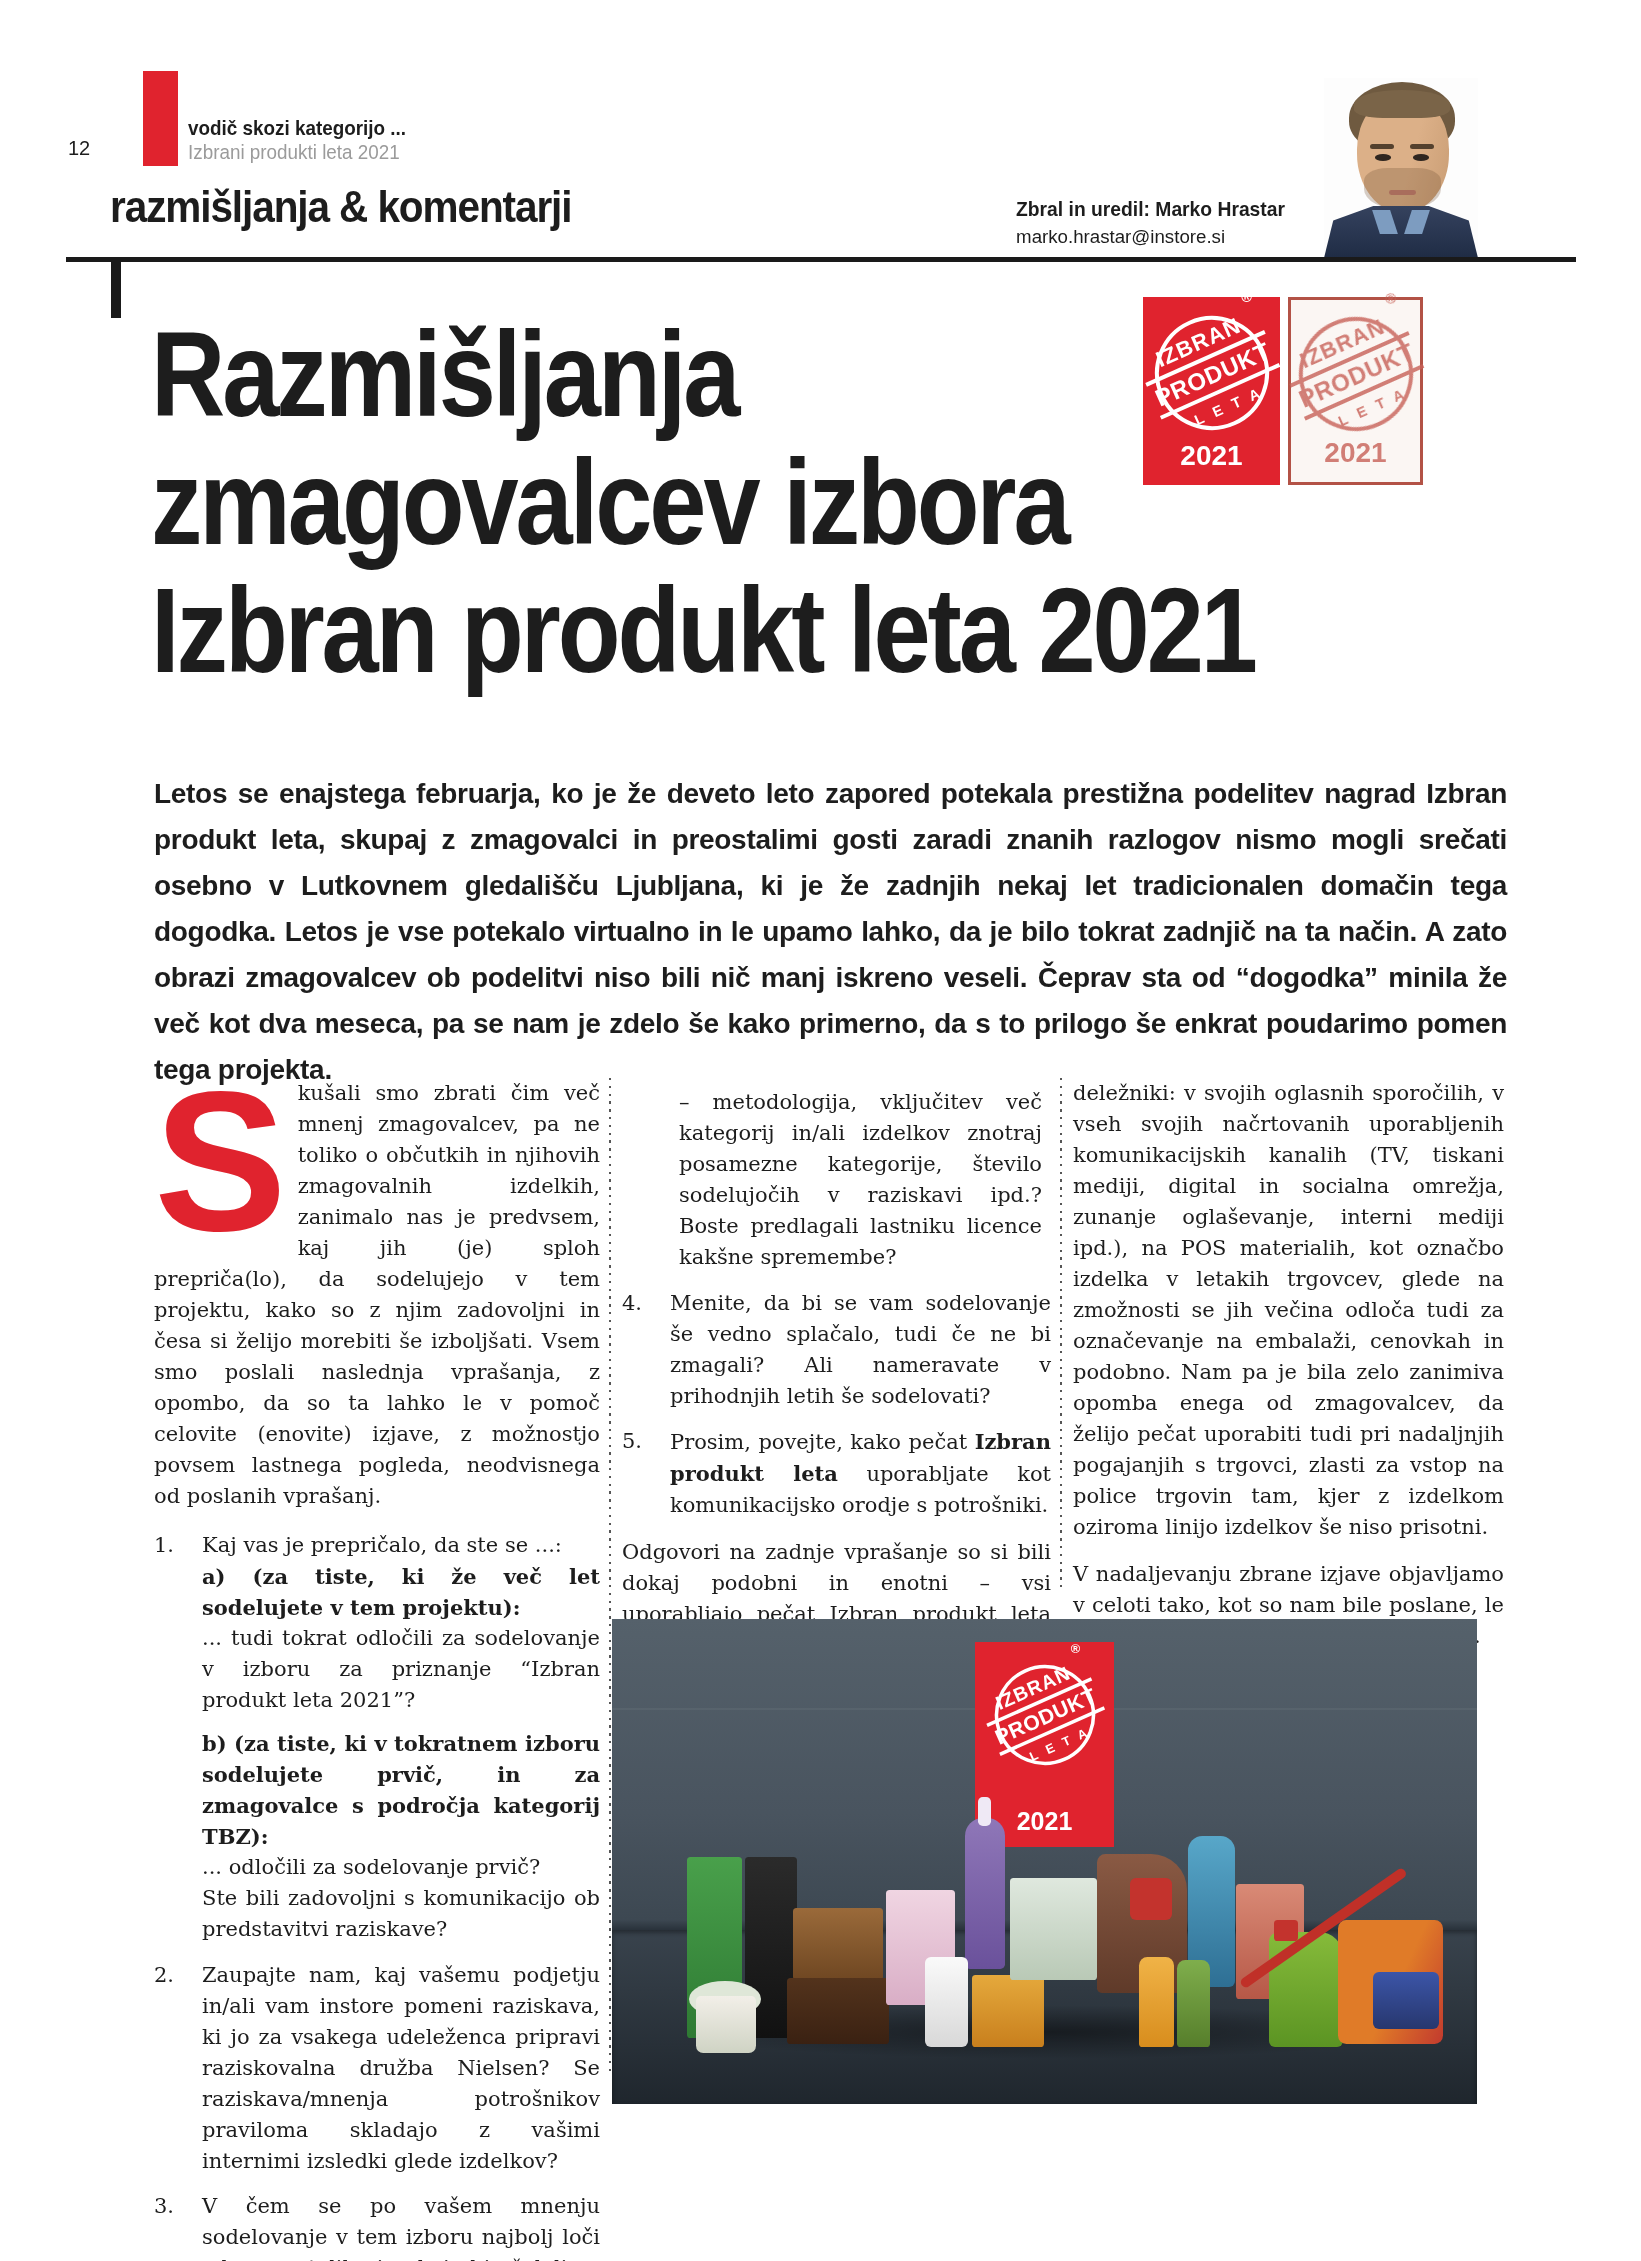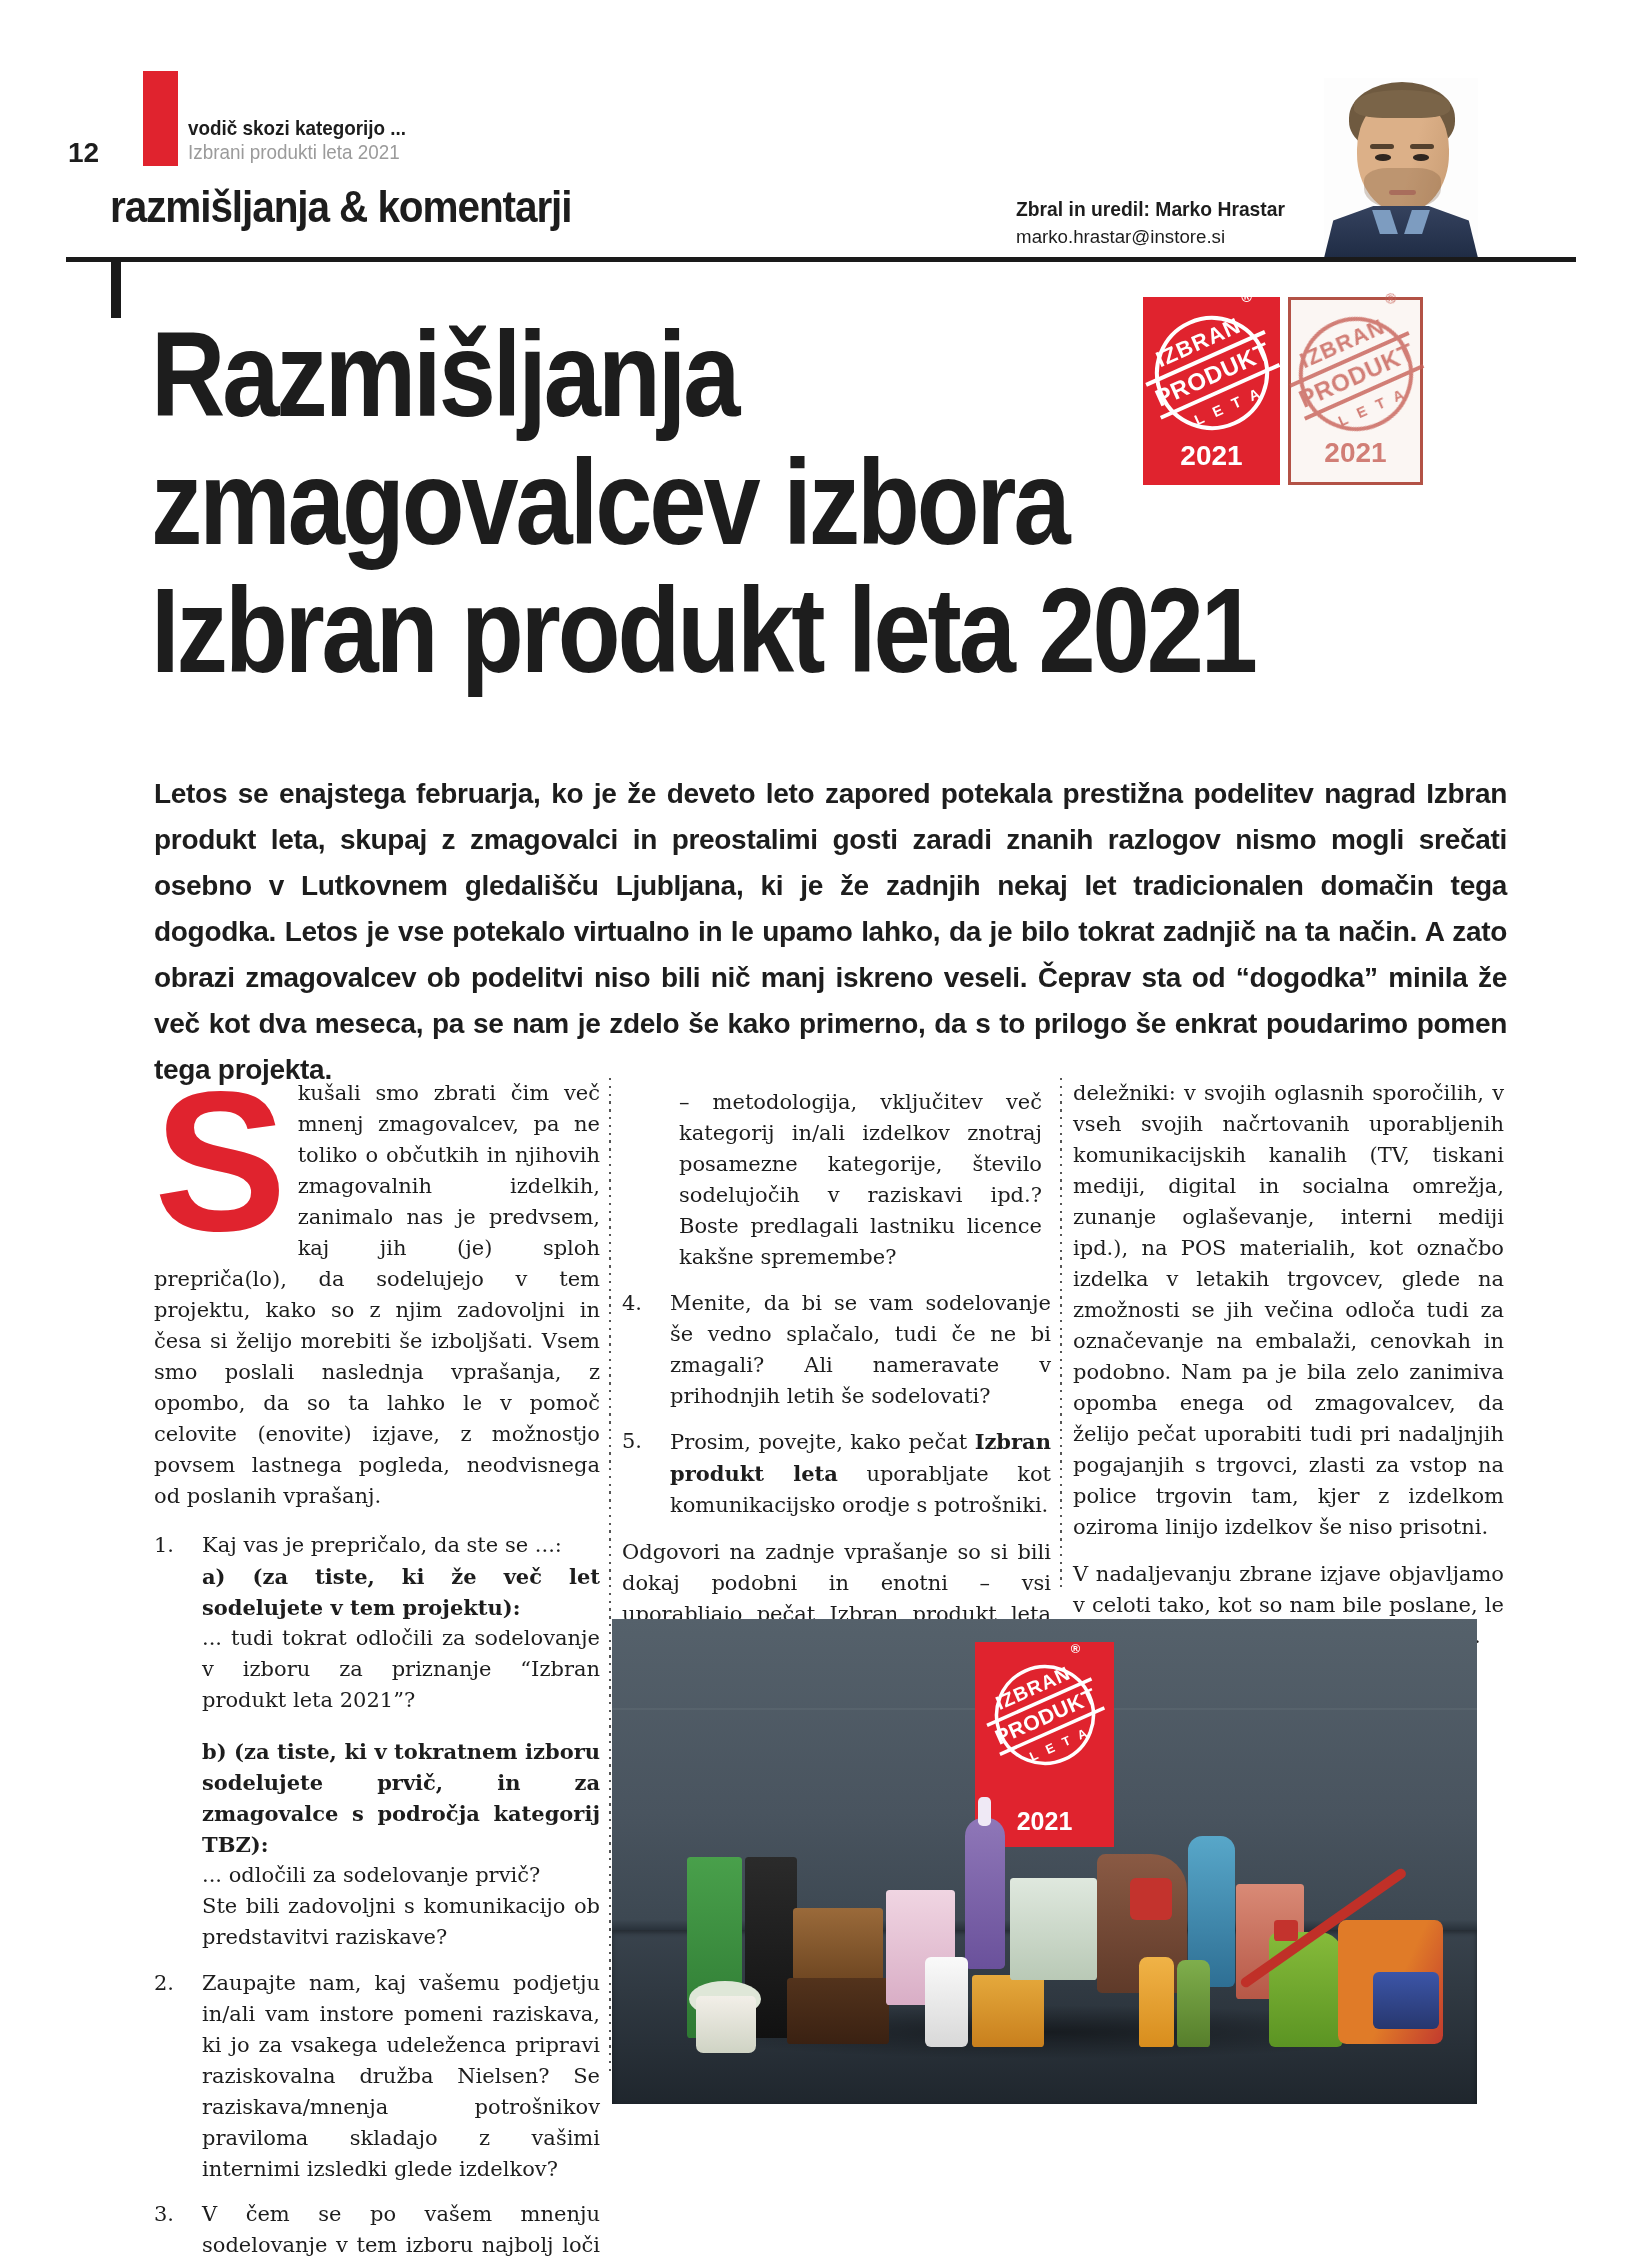--- a/index.html
+++ b/index.html
@@ -1,21 +1,21 @@
 <!DOCTYPE html>
 <html lang="sl" style="font-size:9.6px"><head>
 <meta charset="utf-8">
 <style>
   html,body{margin:0;padding:0;background:#ffffff;}
   .page{position:relative;width:1642px;height:2261px;background:#fff;overflow:hidden;
         font-family:"DejaVu Serif", serif;color:#1d1d1d;}
 
   
   .pagenum{position:absolute;left:68px;top:137px;font-family:"Liberation Sans",sans-serif;
-           font-weight:bold;font-size:28px;}
+           font-weight:normal;font-size:20px;}
   .red-block{position:absolute;left:143px;top:71px;width:35px;height:95px;background:#e0232e;}
   .kicker{position:absolute;left:188px;top:116px;font-family:"Liberation Sans",sans-serif;
           transform:scaleX(.92);transform-origin:left top;line-height:24px;font-size:20.5px;}
   .kicker .k1{font-weight:bold;color:#1d1d1d;}
   .kicker .k2{font-weight:normal;color:#9b9b9b;}
   .section-title{position:absolute;left:110px;top:181px;font-family:"Liberation Sans",sans-serif;
           font-weight:bold;font-size:45px;letter-spacing:-1.2px;transform:scaleX(.9);transform-origin:left top;}
   .byline{position:absolute;right:357px;top:199px;text-align:left;font-family:"Liberation Sans",sans-serif;}
   .byline .b1{font-weight:bold;font-size:19.3px;}
   .byline .b2{font-weight:normal;font-size:18.7px;margin-top:4.8px;}
@@ -70,21 +70,21 @@
   .col-3{left:1073px;width:431px;}
   .vsep{position:absolute;width:2.4px;background-image:repeating-linear-gradient(#565656 0 2.4px,transparent 2.4px 7.8px);}
   .vsep-1{left:609px;top:1078px;height:995px;}
   .vsep-2{left:1060px;top:1078px;height:509px;}
 
   .dropcap{float:left;color:#e0232e;font-family:"Liberation Sans",sans-serif;font-weight:bold;
            font-size:199px;line-height:158px;margin:3.6px 15.7px 0 0;letter-spacing:-4.8px;}
   .num-item{position:relative;padding-left:48px;margin-top:14.5px;}
   .num-item .num{position:absolute;left:0;top:0;}
   .num-item p{margin:0;}
-  .num-item p.gap{margin-top:20px;}
+  .num-item p.gap{margin-top:12px;}
   .bold{font-weight:bold;}
   .cont{padding-left:48px;margin-top:0;}
   .col p.para{margin:15.7px 0 0 0;}
   .col p.first{margin-top:0;}
 
   
   .feature{position:absolute;left:612px;top:1619px;width:865px;height:485px;overflow:hidden;
            background:linear-gradient(180deg,#55616b 0%,#49545f 40%,#3d4852 62%,#2a333c 64%,#232b33 100%);}
   .feature .wall-seam{position:absolute;left:0;top:89px;width:100%;height:1.8px;background:rgba(255,255,255,.05);}
   .feature .floor{position:absolute;left:0;top:311px;width:100%;height:174px;

